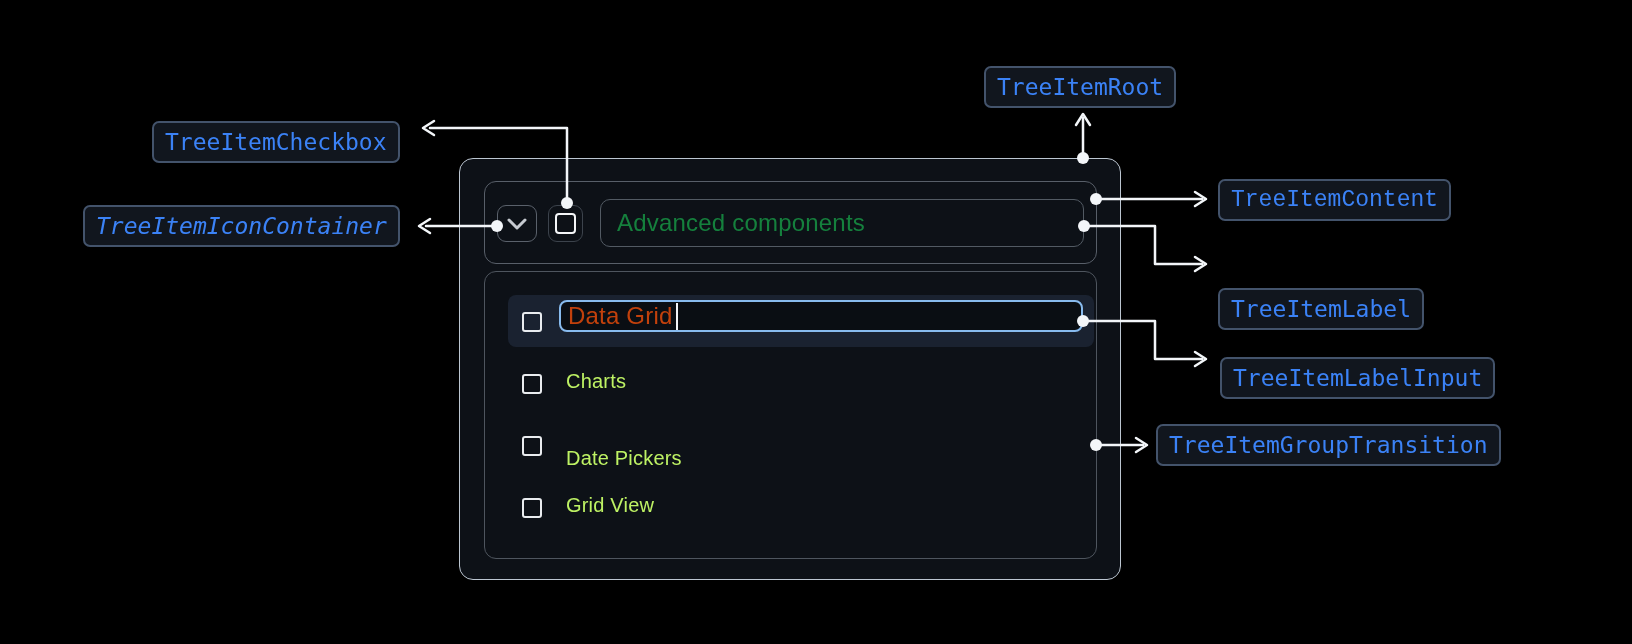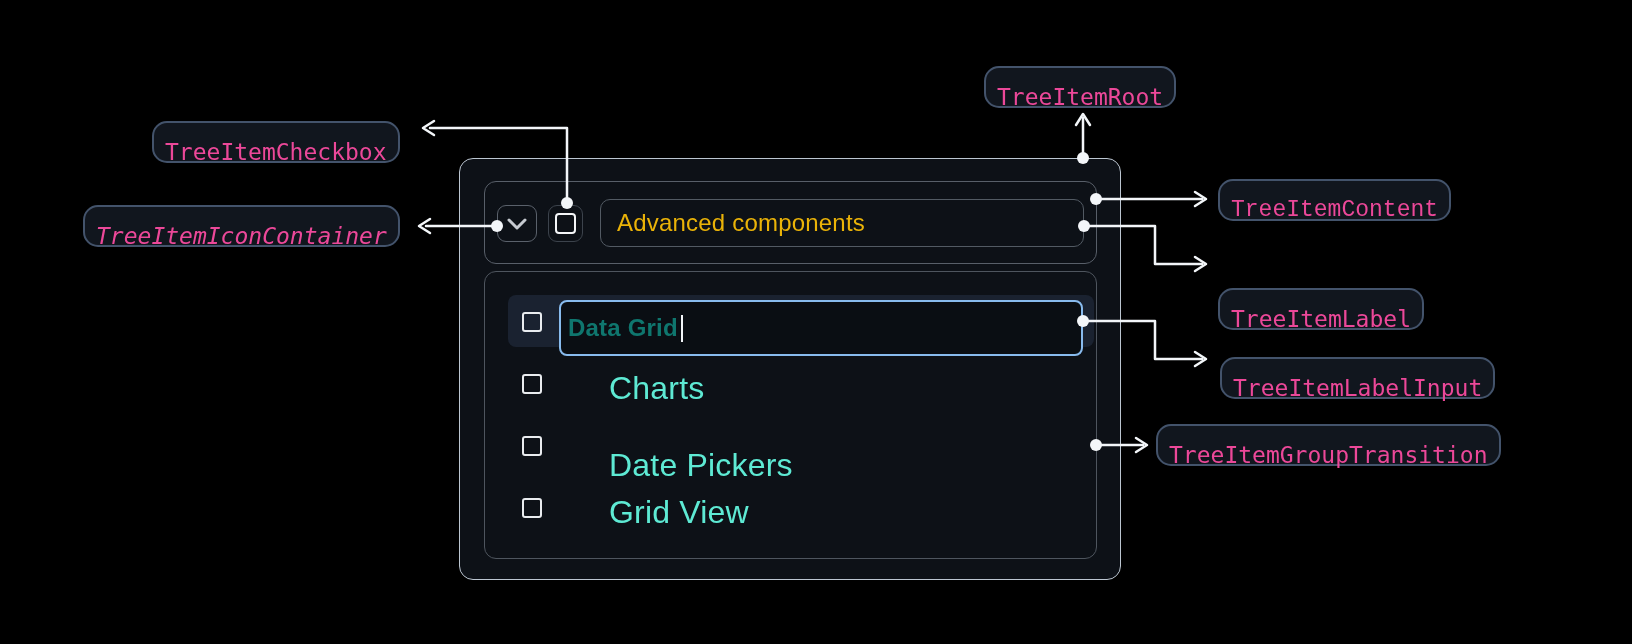--- a/index.html
+++ b/index.html
@@ -29,51 +29,51 @@
     border:1.5px solid #3c434c;border-radius:9px;
     display:flex;align-items:center;justify-content:center;cursor:pointer;
   }
   .checkbox-glyph{
     width:21px;height:21px;border:2.5px solid #f4f6f8;border-radius:4px;box-sizing:border-box;
   }
   .label-box{
     left:600px;top:199px;width:484px;height:48px;
     border:1.5px solid #525a63;border-radius:10px;
     display:flex;align-items:center;padding-left:16px;
-    color:#eab308;font-size:24px;letter-spacing:.2px;
+    color:#15803d;font-size:24px;letter-spacing:.2px;
   }
   .group-box{
     left:484px;top:271px;width:613px;height:288px;
     border:1.5px solid #4e555e;border-radius:12px;
   }
   .row-highlight{
     left:508px;top:295px;width:586px;height:52px;
     background:#1a2230;border-radius:8px;
   }
   .row-checkbox{
     width:20px;height:20px;border:2px solid #e9ecef;border-radius:3px;cursor:pointer;
   }
   .tree-row-label{
-    color:#5eead4;font-size:32px;letter-spacing:.2px;white-space:nowrap;margin-left:43px;
+    color:#bef264;font-size:20px;letter-spacing:.2px;white-space:nowrap;
   }
   .label-input{
-    left:559px;top:300px;width:524px;height:56px;
+    left:559px;top:300px;width:524px;height:32px;
     background:#0a0e13;border:2px solid #88bbee;border-radius:8px;
     display:flex;align-items:center;padding-left:7px;
-    color:#0f766e;font-size:24px;letter-spacing:.2px;cursor:text;font-weight:bold;
+    color:#c2410c;font-size:24px;letter-spacing:.2px;cursor:text;
   }
   .caret{
     display:inline-block;width:2px;height:27px;background:#f2f5f8;margin-left:3px;
   }
 
   
   .chip{
     position:absolute;box-sizing:border-box;height:42px;line-height:38px;
-    padding:10px 11px;background:#11161e;border:2px solid #43536b;border-radius:15px;
-    color:#ec4899;font-family:"DejaVu Sans Mono",monospace;font-size:23px;white-space:nowrap;
+    padding:0 11px;background:#11161e;border:2px solid #43536b;border-radius:7px;
+    color:#3b82f6;font-family:"DejaVu Sans Mono",monospace;font-size:23px;white-space:nowrap;
   }
 
   
   svg.overlay{position:absolute;left:0;top:0;pointer-events:none;}
   .arrow{stroke:#f3f6f9;stroke-width:2.5;fill:none;stroke-linecap:round;stroke-linejoin:round;}
   .dot{fill:#f3f6f9;stroke:none;}
   .chev{stroke:#c6cad0;stroke-width:3;fill:none;stroke-linecap:round;stroke-linejoin:round;}
 </style>
 </head>
 <body>

